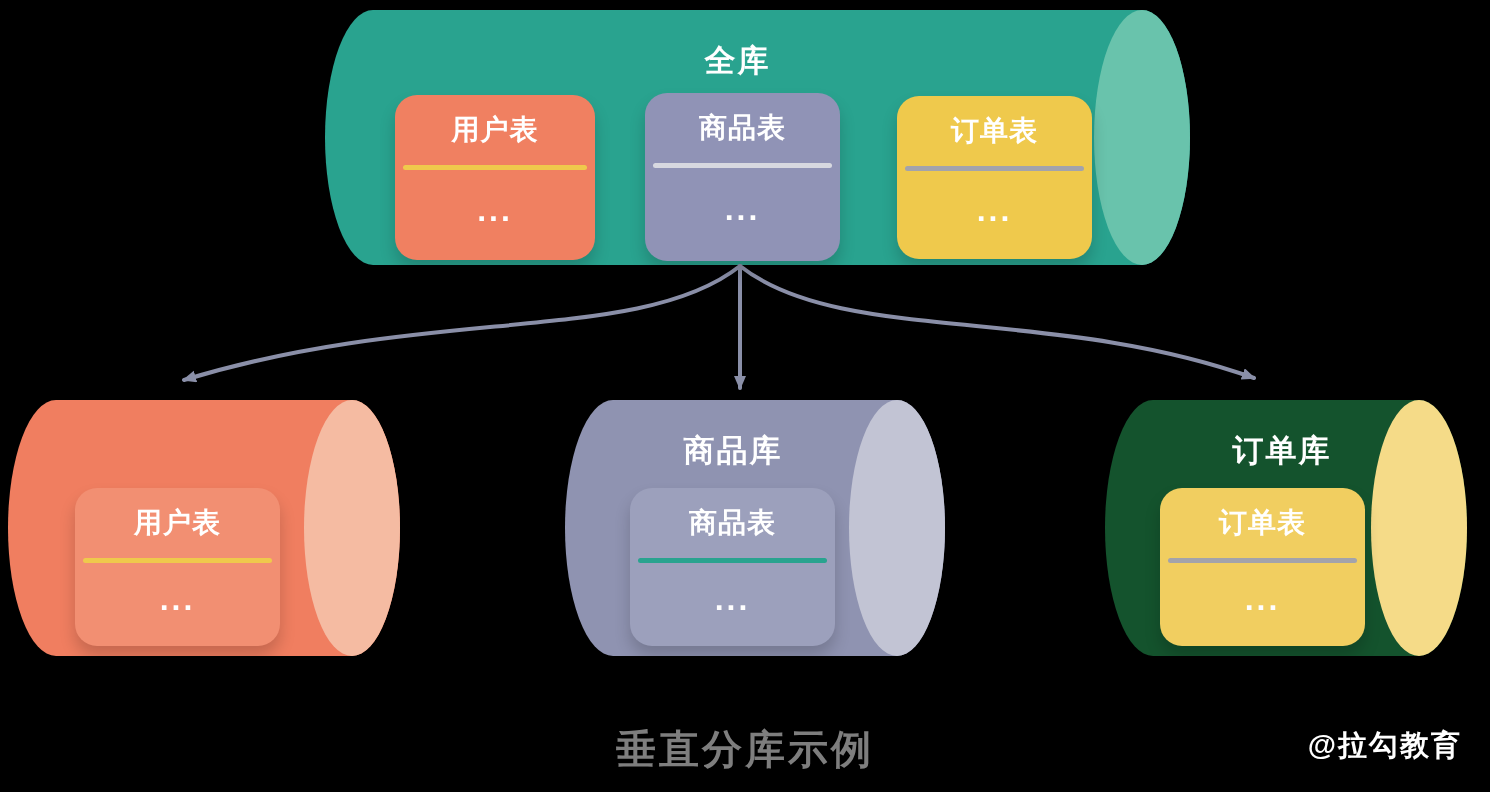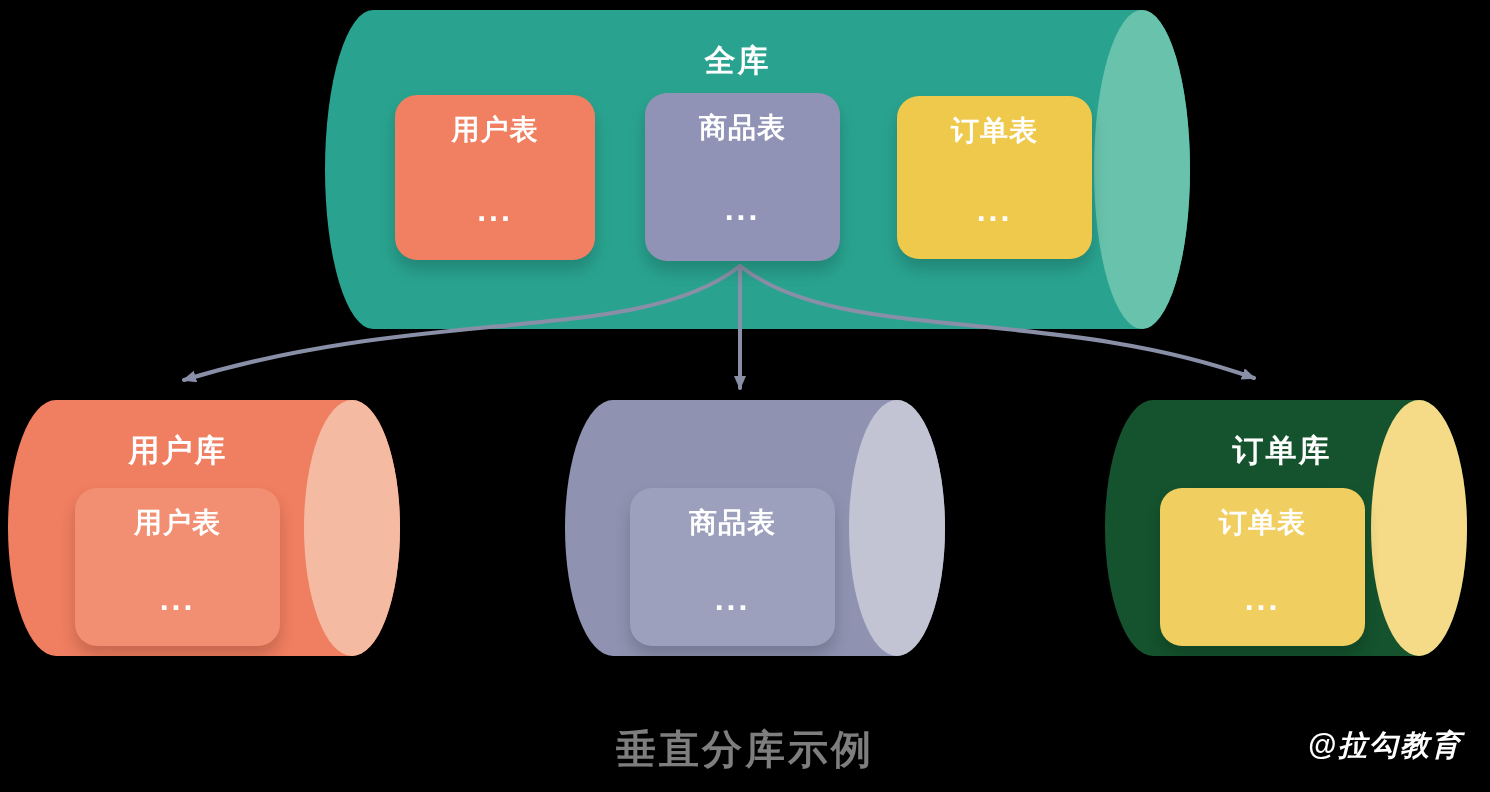--- a/index.html
+++ b/index.html
@@ -47,21 +47,20 @@
   }
 
   
   .tbox {
     position:absolute;
     border-radius:22px;
     display:flex;
     flex-direction:column;
     z-index:2;
     box-shadow:0 10px 16px rgba(0,0,0,0.18);
-    align-items:center;
   }
   .tbox-orange { background:#F08061; }
   .tbox-purple { background:#9093B6; }
   .tbox-yellow { background:#EFC94C; }
   .tbox-orange-lt { background:#F28F72; }
   .tbox-purple-lt { background:#9CA0BC; }
   .tbox-yellow-lt { background:#F1CE60; }
 
   .tbox-title {
     height:70px;
@@ -115,40 +114,39 @@
     color:#7E7E7E;
     letter-spacing:3px;
   }
   .watermark {
     position:absolute;
     right:28px; top:726px;
     font-size:29px;
     font-weight:bold;
     color:#fff;
     letter-spacing:2px;
-    font-style:italic;
   }
 </style>
 </head>
 <body>
 
 <div class="stage">
 
   <svg class="arrows" viewBox="0 0 1490 792">
     <defs>
       <marker id="ah" markerWidth="18" markerHeight="16" refX="12" refY="6" orient="auto" markerUnits="userSpaceOnUse">
         <path d="M0,0 L14,6 L0,12 z" fill="#8A8FA8"></path>
       </marker>
     </defs>
     <path d="M 740 266 C 640 345, 430 305, 184 380" fill="none" stroke="#8A8FA8" stroke-width="4" stroke-linecap="round" marker-end="url(#ah)"></path>
     <path d="M 740 266 L 740 388" fill="none" stroke="#8A8FA8" stroke-width="4" stroke-linecap="round" marker-end="url(#ah)"></path>
     <path d="M 740 266 C 840 345, 1050 305, 1254 378" fill="none" stroke="#8A8FA8" stroke-width="4" stroke-linecap="round" marker-end="url(#ah)"></path>
   </svg>
 
-  <div class="cyl cyl-teal" style="left:325px; top:10px; width:865px; height:319px;">
+  <div class="cyl cyl-teal" style="left:325px; top:10px; width:865px; height:255px;">
     <div class="cap"></div>
     <div class="cyl-title" style="right:40px;">全库</div>
 
     <div class="tbox tbox-orange" style="left:70px; top:85px; width:200px; height:165px;">
       <div class="tbox-title">用户表</div>
       <div class="divider div-yellow"></div>
       <div class="tbox-rows">...</div>
     </div>
 
     <div class="tbox tbox-purple" style="left:320px; top:83px; width:195px; height:168px;">
@@ -159,30 +157,30 @@
 
     <div class="tbox tbox-yellow" style="left:572px; top:86px; width:195px; height:163px;">
       <div class="tbox-title">订单表</div>
       <div class="divider div-gray"></div>
       <div class="tbox-rows">...</div>
     </div>
   </div>
 
   <div class="cyl cyl-orange" style="left:8px; top:400px; width:392px; height:256px;">
     <div class="cap"></div>
-    <div class="cyl-title" style="right:52px;">用户库</div>
     <div class="tbox tbox-orange-lt" style="left:67px; top:88px; width:205px; height:158px;">
       <div class="tbox-title">用户表</div>
       <div class="divider div-yellow"></div>
       <div class="tbox-rows">...</div>
     </div>
   </div>
 
   <div class="cyl cyl-purple" style="left:565px; top:400px; width:380px; height:256px;">
     <div class="cap"></div>
+    <div class="cyl-title" style="right:44px;">商品库</div>
     <div class="tbox tbox-purple-lt" style="left:65px; top:88px; width:205px; height:158px;">
       <div class="tbox-title">商品表</div>
       <div class="divider div-teal"></div>
       <div class="tbox-rows">...</div>
     </div>
   </div>
 
   <div class="cyl cyl-yellow" style="left:1105px; top:400px; width:362px; height:256px;">
     <div class="cap"></div>
     <div class="cyl-title" style="right:8px;">订单库</div>

